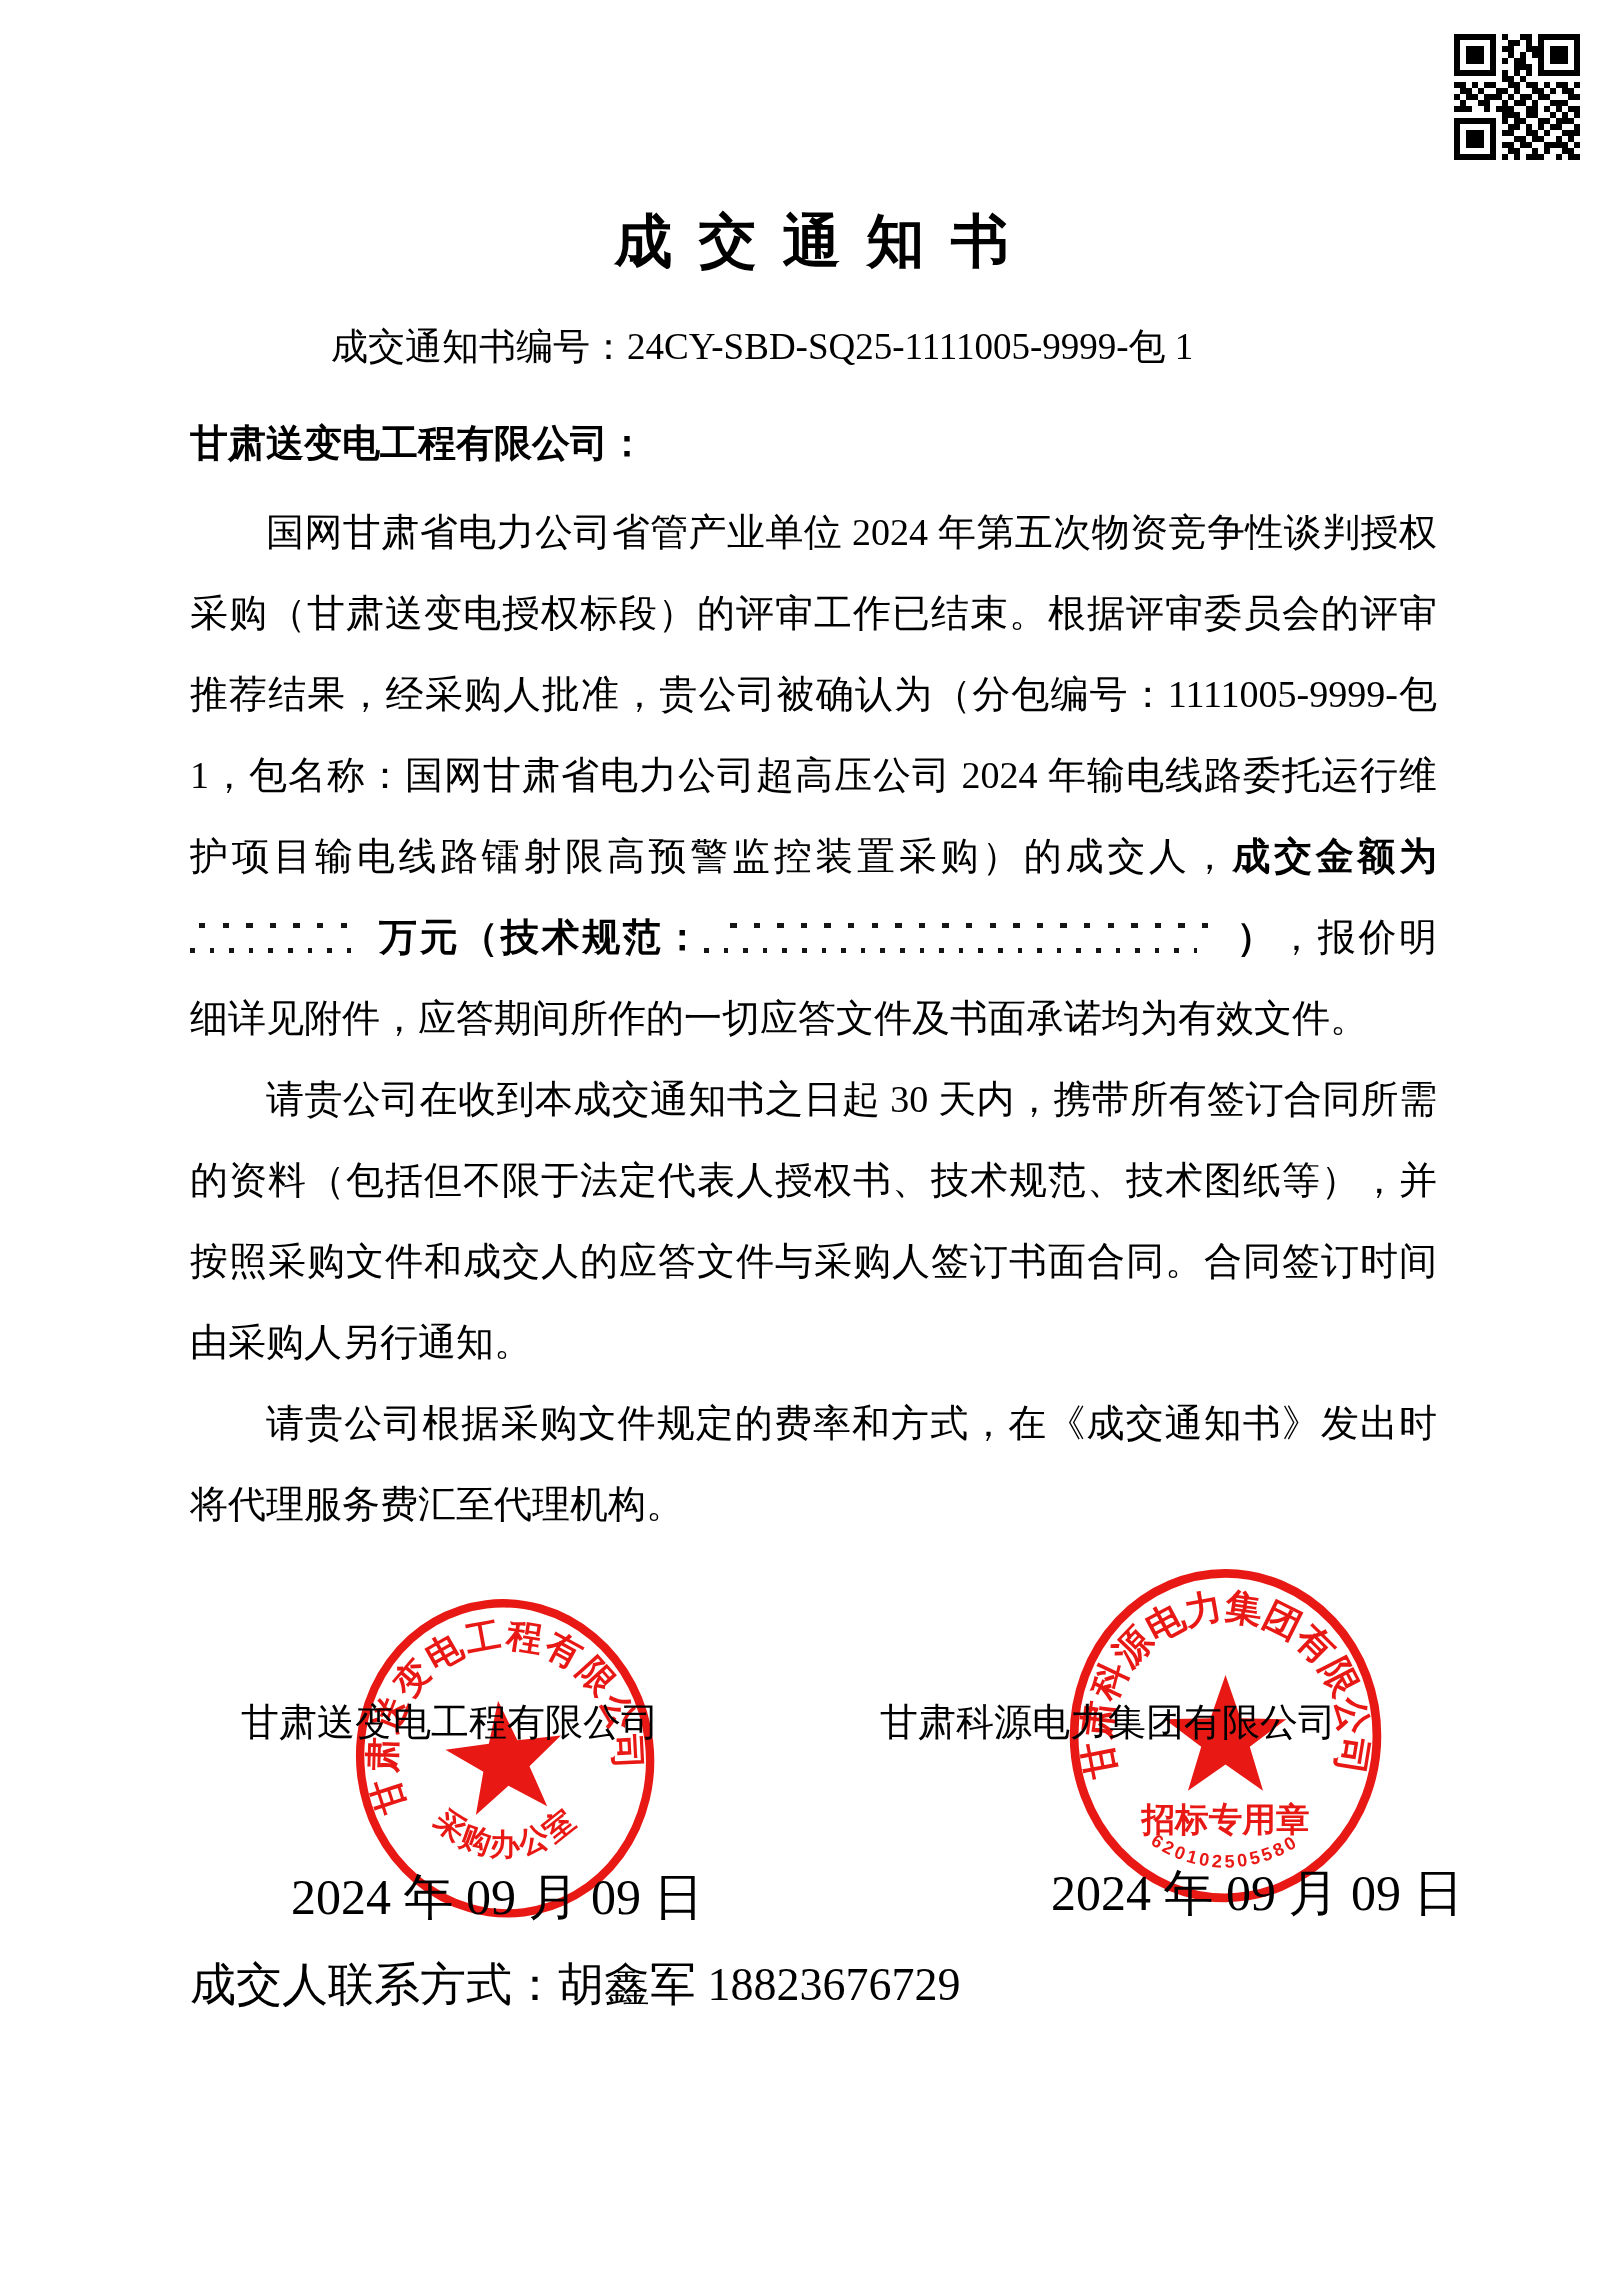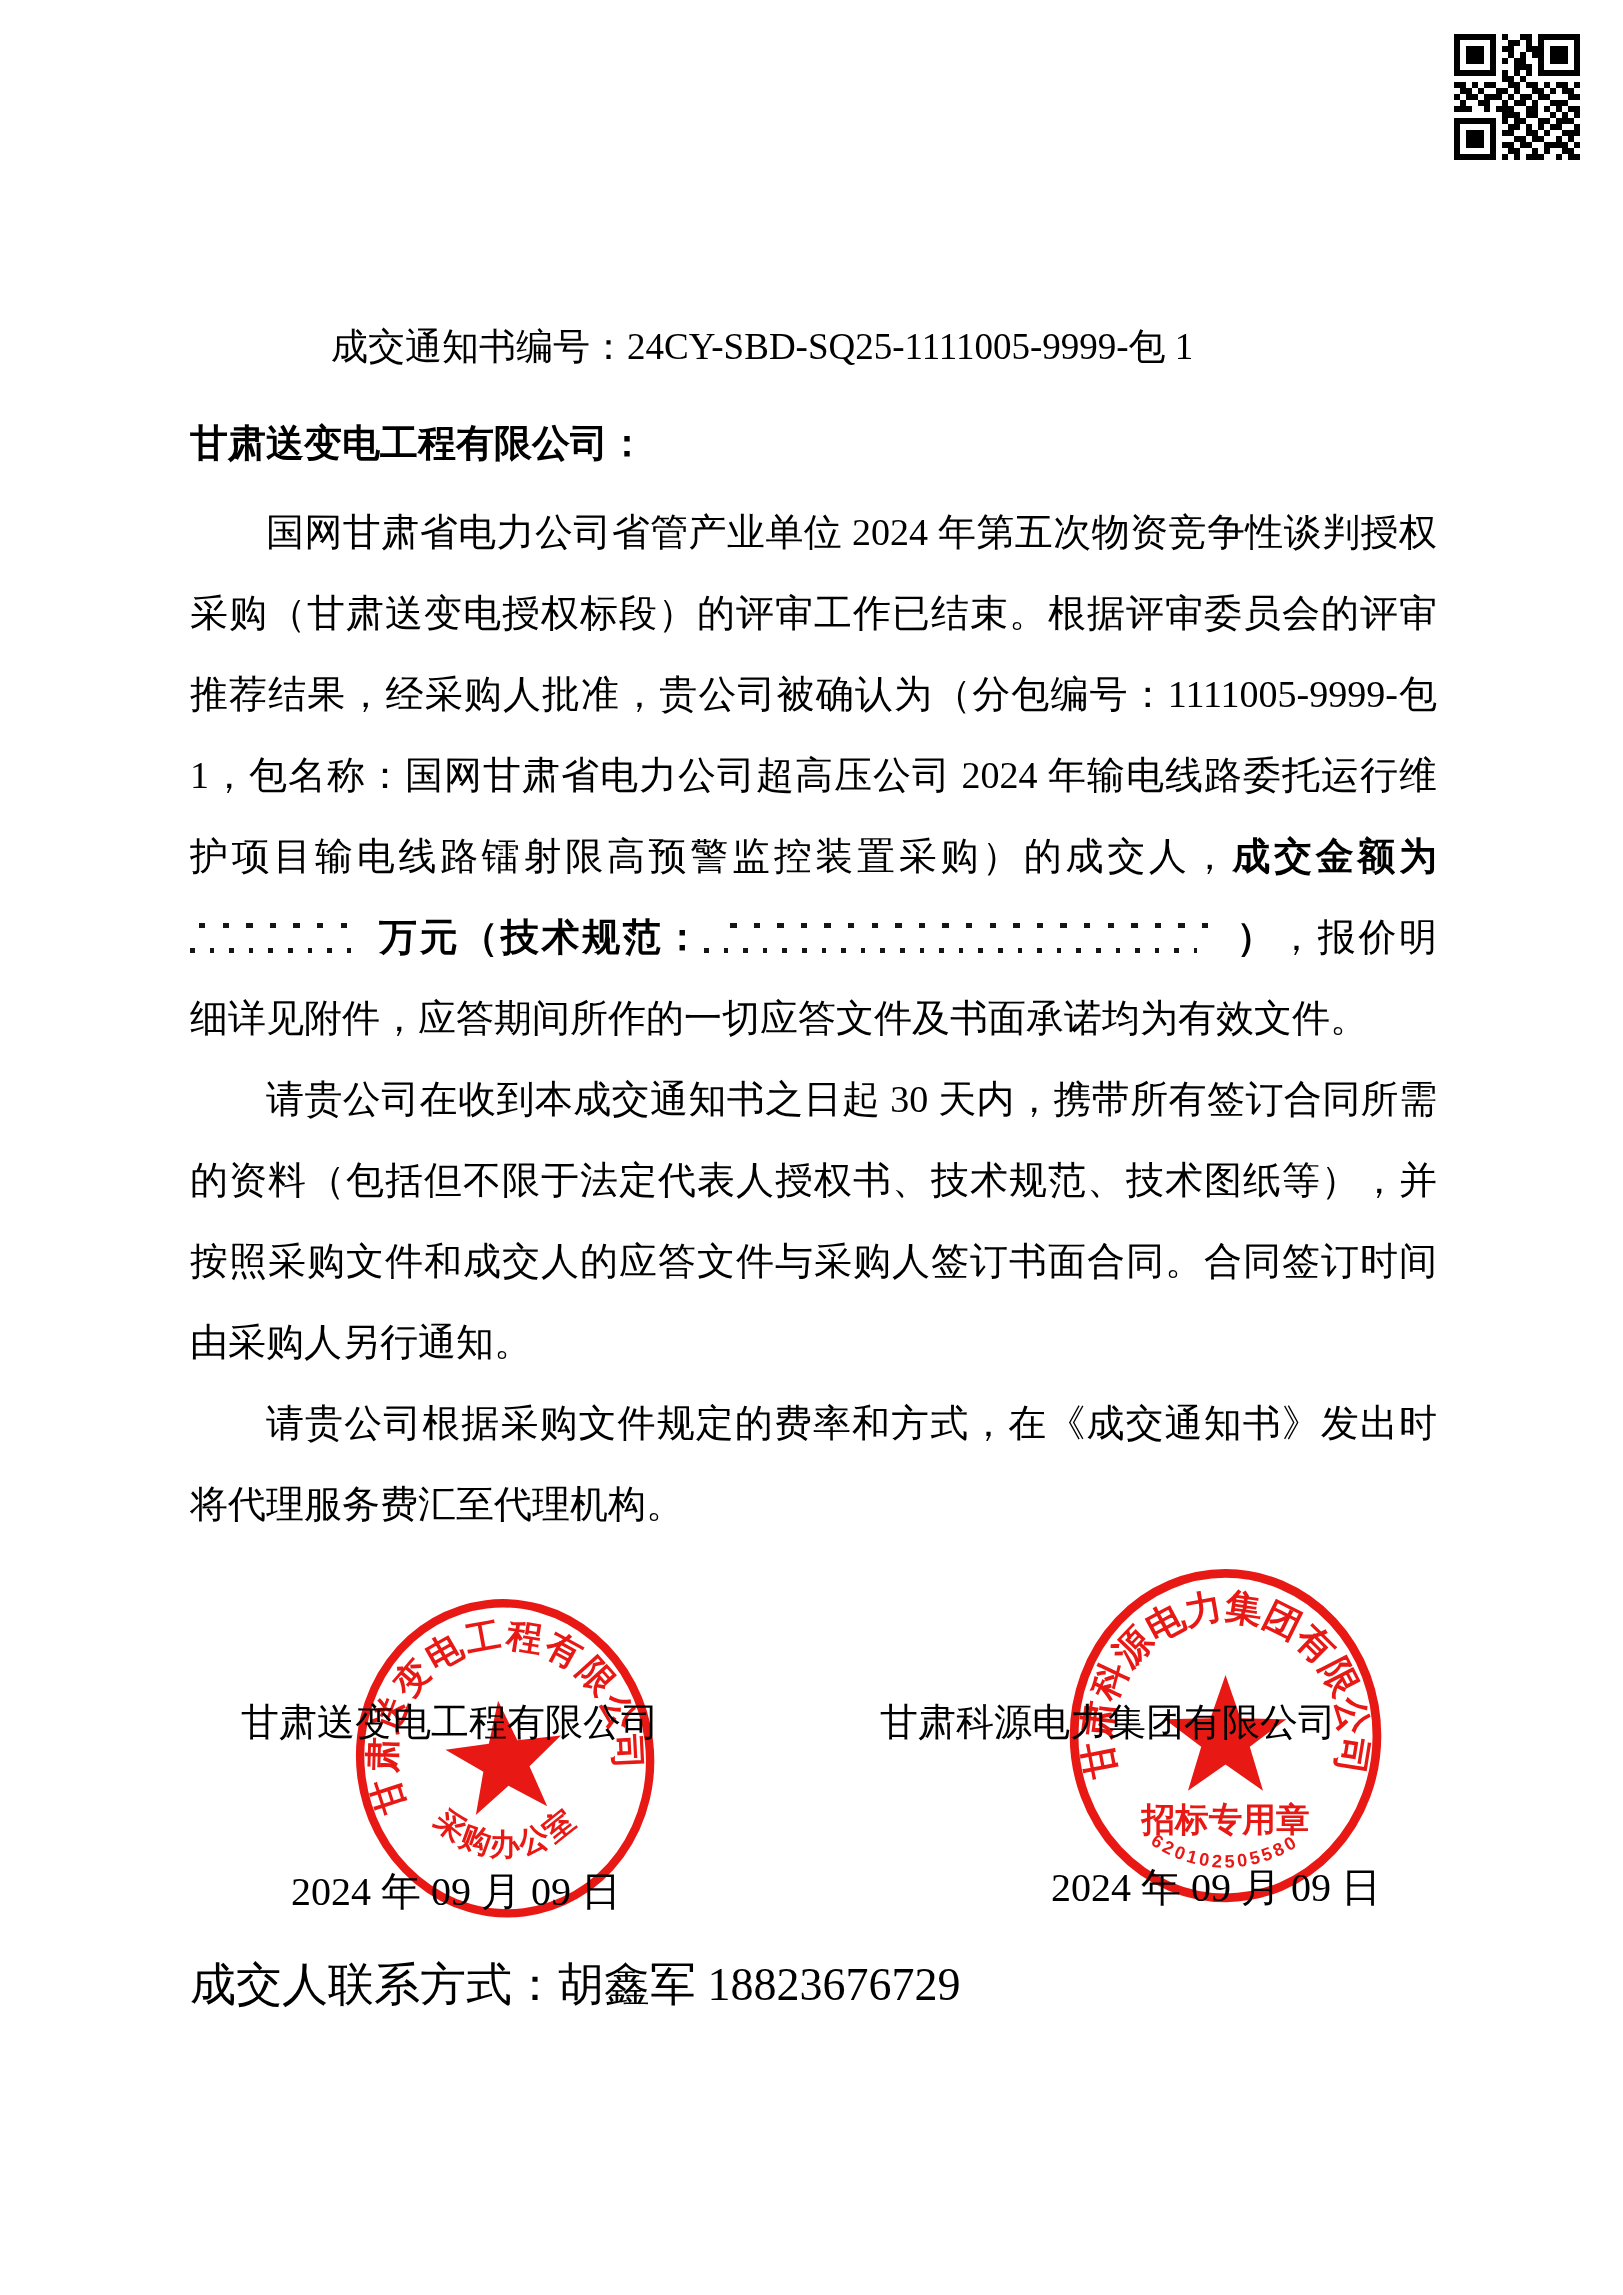--- a/index.html
+++ b/index.html
@@ -35,21 +35,21 @@
   .masked::after{
     content:"";position:absolute;left:0;right:7%;bottom:6%;height:4.6px;
     background:repeating-linear-gradient(90deg,#161616 0 4.6px,transparent 4.6px 19.6px);
   }
   .mask-sm{width:177px;}
   .mask-lg{width:530px;}
   
   .company{position:absolute;font-size:38px;white-space:nowrap;}
   .company-left{left:241px;top:1697px;}
   .company-right{left:880px;top:1697px;}
-  .date{position:absolute;font-size:40px;white-space:nowrap;}
+  .date{position:absolute;font-size:50px;white-space:nowrap;}
   .date-left{left:291px;top:1864px;}
   .date-right{left:1051px;top:1860px;}
   .contact{position:absolute;left:190px;top:1954px;font-size:46px;white-space:nowrap;}
   
   .stamp{position:absolute;mix-blend-mode:multiply;opacity:.97;}
   .stamp-left{left:351px;top:1597px;width:309px;height:329px;transform:rotate(-7deg);}
   .stamp-right{left:1064px;top:1567px;width:323px;height:344px;}
   .seal-ring{font-family:"Liberation Sans","DejaVu Sans",sans-serif;font-weight:bold;font-size:55px;fill:#e8100c;}
   .seal-bottom{font-family:"Liberation Sans","DejaVu Sans",sans-serif;font-weight:bold;font-size:47px;fill:#e8100c;}
   .seal-label{font-family:"Liberation Sans","DejaVu Sans",sans-serif;font-weight:bold;font-size:50px;fill:#e8100c;}
@@ -302,20 +302,21 @@
         <rect x="10" y="20" width="1" height="1"></rect>
         <rect x="12" y="20" width="1" height="1"></rect>
         <rect x="13" y="20" width="1" height="1"></rect>
         <rect x="14" y="20" width="1" height="1"></rect>
         <rect x="17" y="20" width="1" height="1"></rect>
         <rect x="19" y="20" width="1" height="1"></rect>
         <rect x="20" y="20" width="1" height="1"></rect>
       </g>
   </svg>
 
+  <h1 class="title">成交通知书</h1>
 
   <div class="ref">
     <span>成交通知书编号：</span><span>24CY-SBD-SQ25-1111005-9999-包 1</span>
   </div>
 
   <div class="addressee">甘肃送变电工程有限公司：</div>
 
   <div class="body">
     <p>
       <span>国网甘肃省电力公司省管产业单位 2024 年第五次物资竞争性谈判授权采购（甘肃送变电授权标段）的评审工作已结束。根据评审委员会的评审推荐结果，经采购人批准，贵公司被确认为（分包编号：1111005-9999-包 1，包名称：国网甘肃省电力公司超高压公司 2024 年输电线路委托运行维护项目输电线路镭射限高预警监控装置采购）的成交人，</span><span class="b">成交金额为 </span><span class="masked mask-sm"></span><span class="b"> 万元（技术规范：</span><span class="masked mask-lg"></span><span class="b">）</span><span>，报价明细详见附件，应答期间所作的一切应答文件及书面承诺均为有效文件。</span>

